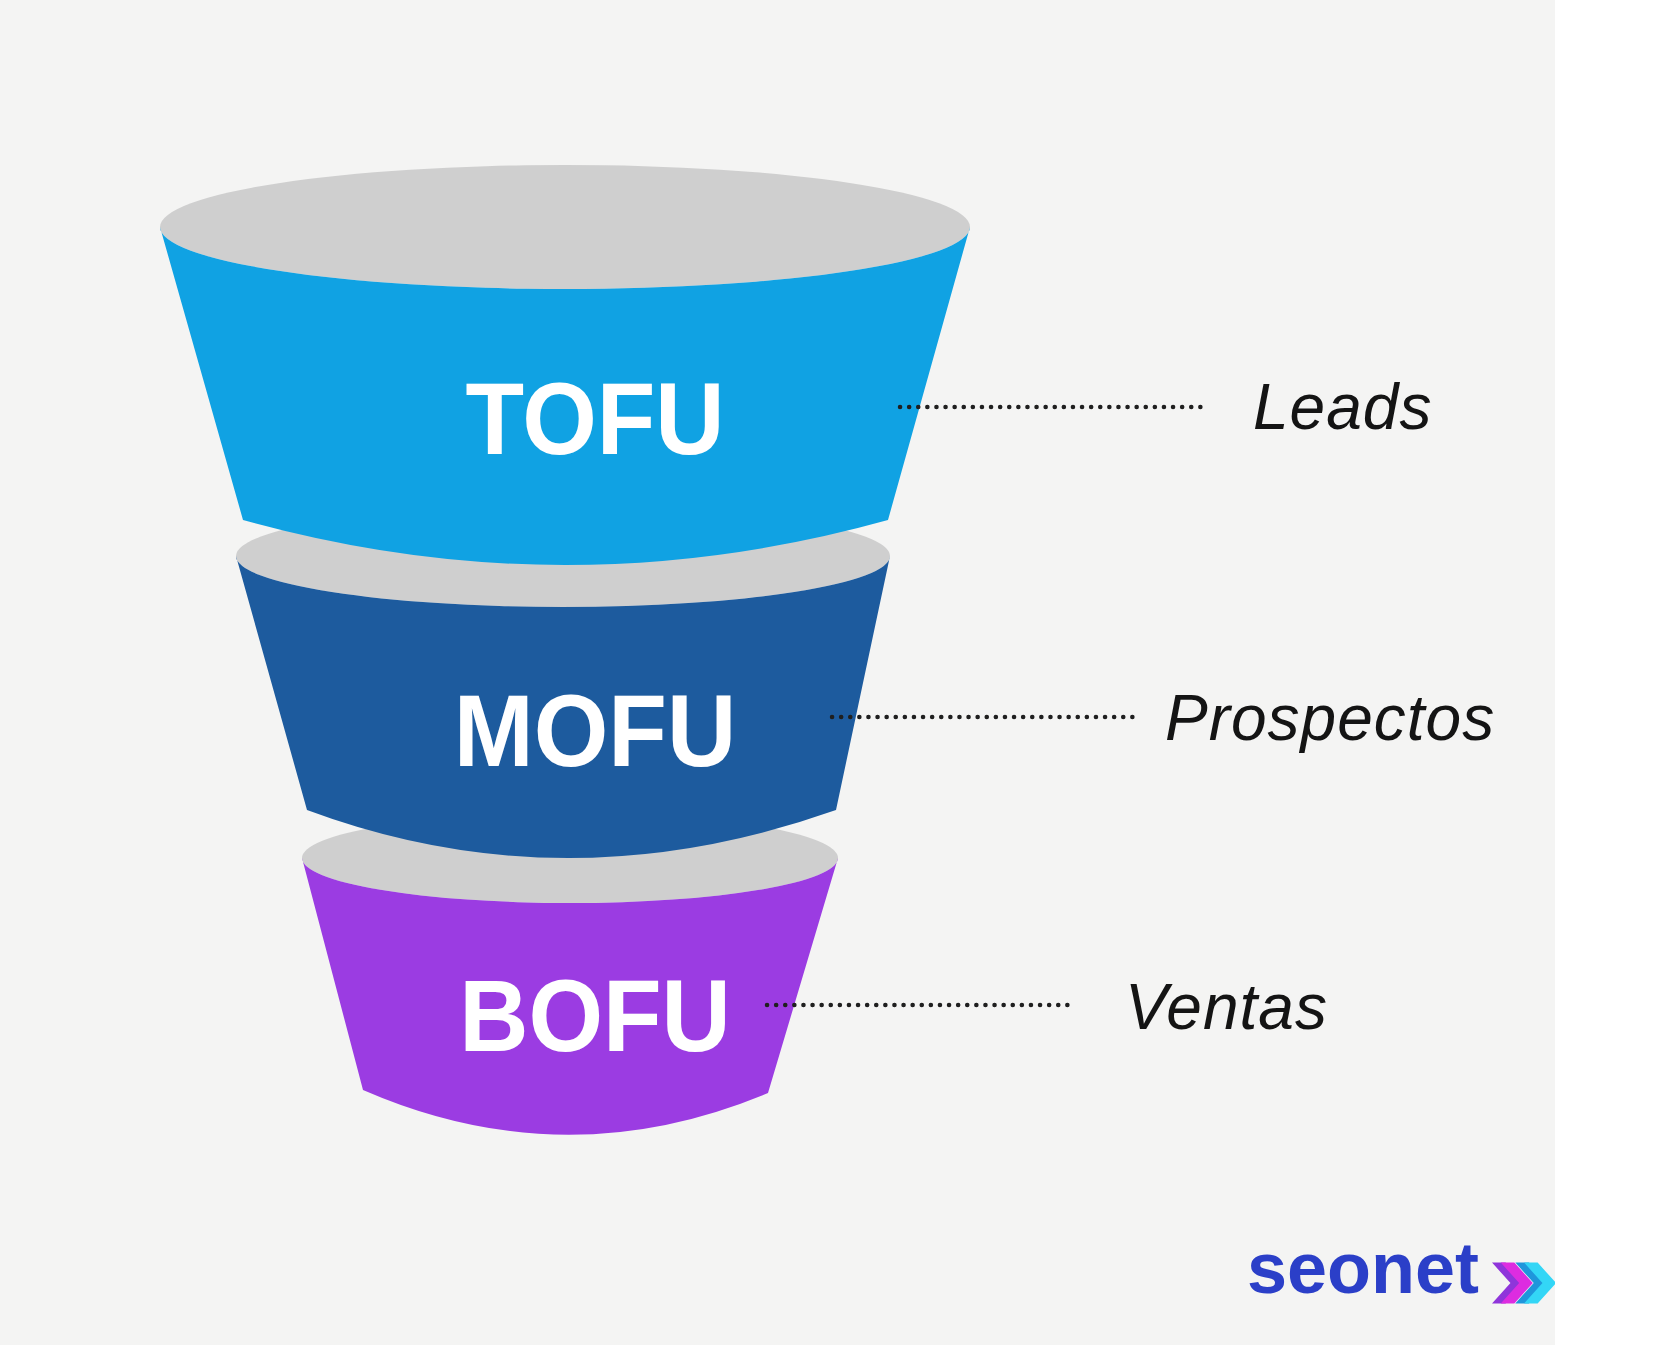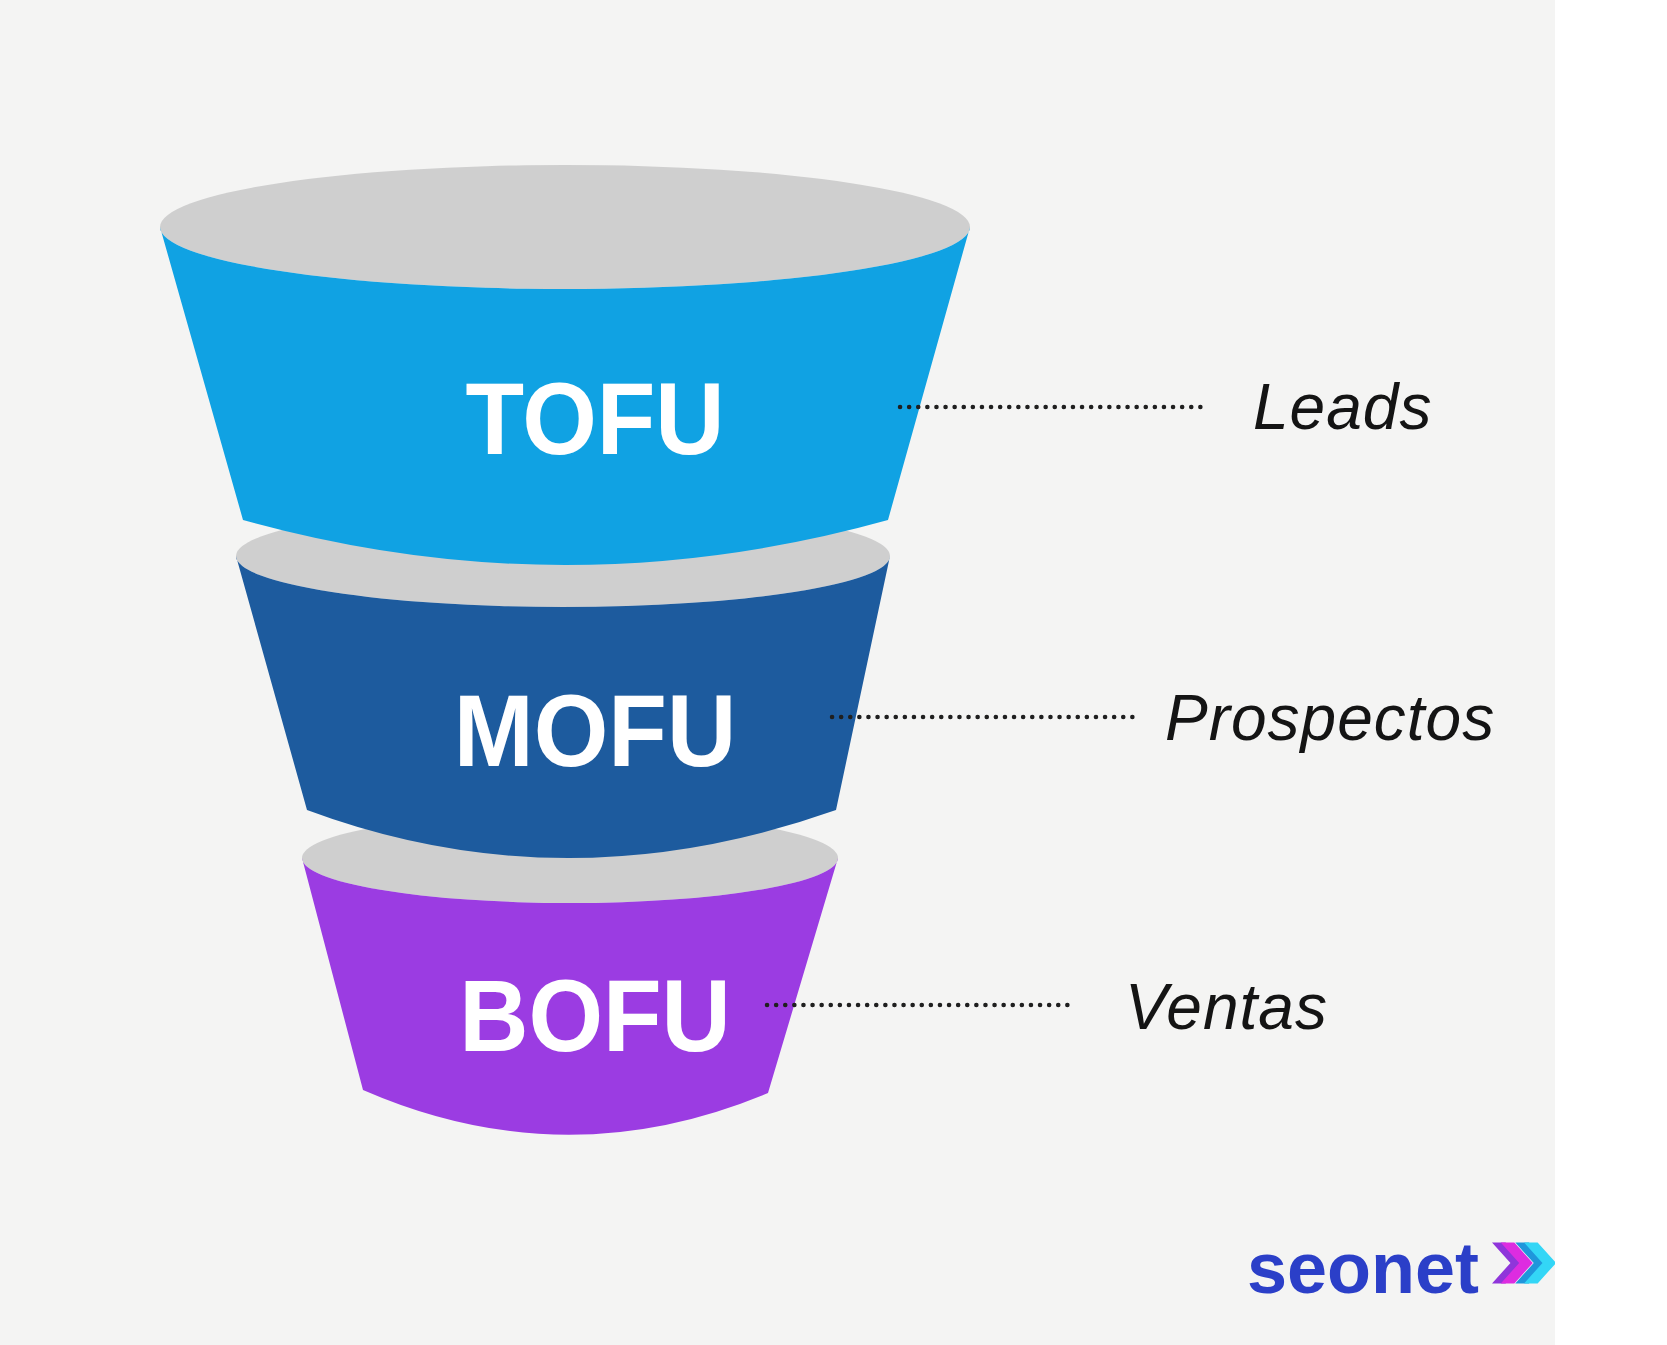--- a/index.html
+++ b/index.html
@@ -50,21 +50,21 @@
     font-style: italic;
   }
   .annotation.leads      { left: 1253px; top: 375px; }
   .annotation.prospectos { left: 1165px; top: 686px; }
   .annotation.ventas     { left: 1125px; top: 975px; }
   .logo {
     position: absolute;
     left: 1247px;
     top: 1232px;
     display: flex;
-    align-items: flex-start;
+    align-items: flex-end;
     gap: 13px;
   }
   .logo-text {
     color: #2B3FC8;
     font-size: 72px;
     line-height: 72px;
     font-weight: bold;
     letter-spacing: 0px;
     white-space: nowrap;
   }

